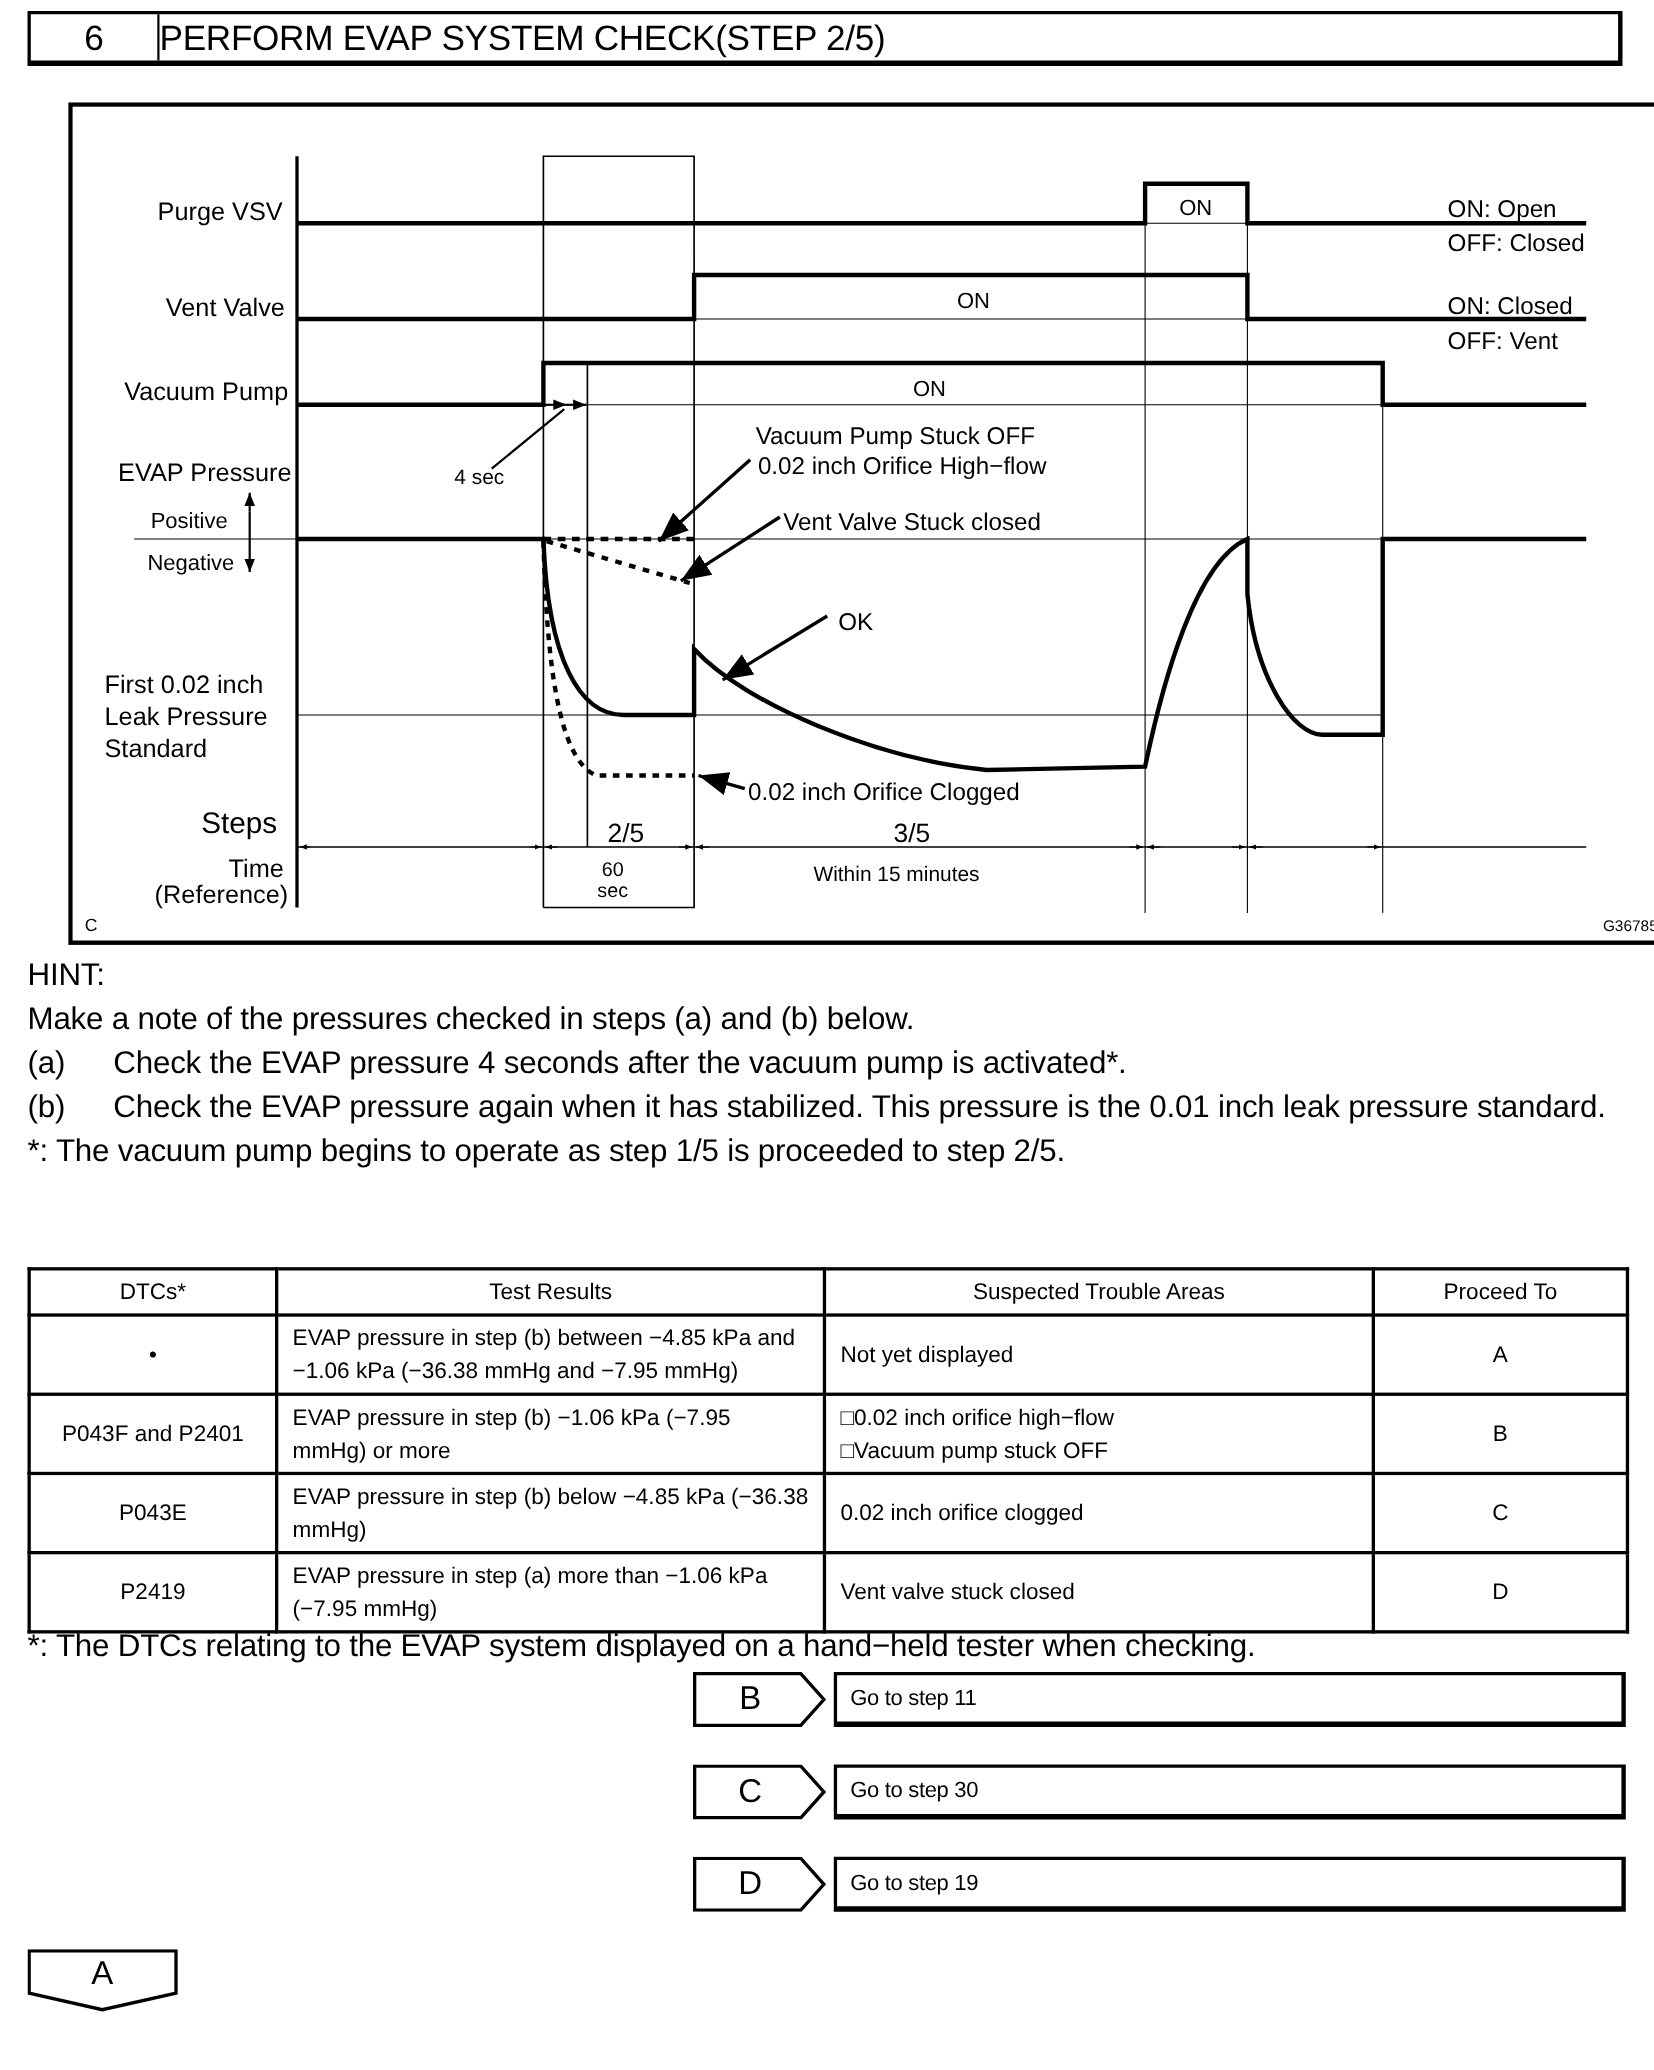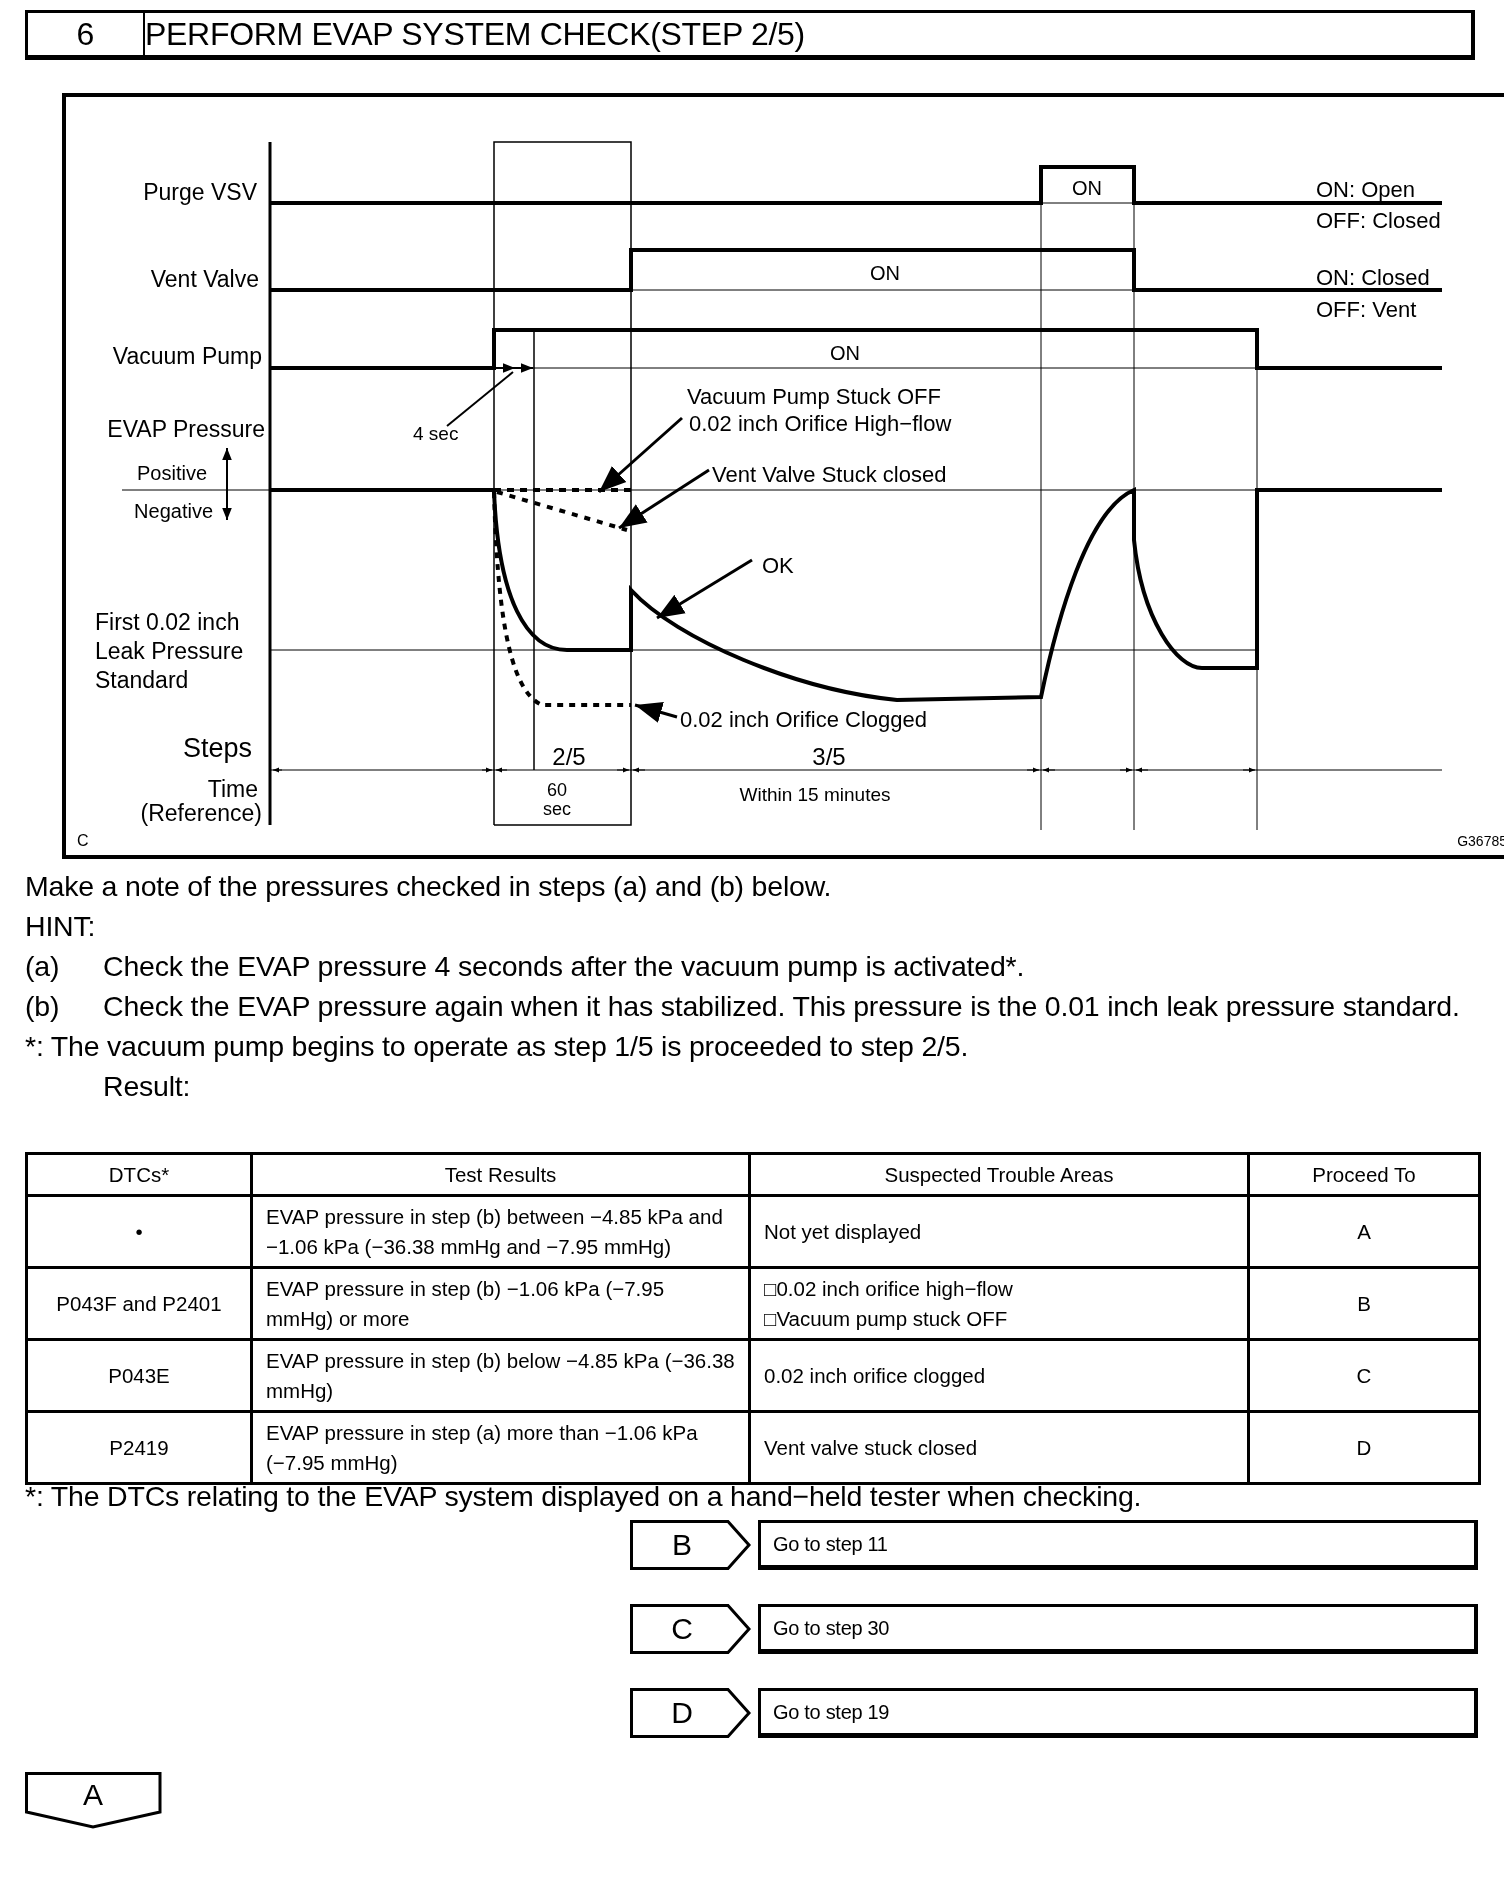--- a/index.html
+++ b/index.html
@@ -148,32 +148,31 @@
     <text class="svgtxt" x="520" y="796" font-size="18" text-anchor="middle">60</text>
     <text class="svgtxt" x="520" y="815" font-size="18" text-anchor="middle">sec</text>
     <text class="svgtxt" x="778" y="801" font-size="19" text-anchor="middle">Within 15 minutes</text>
 
     <text class="svgtxt" x="40" y="846" font-size="16">C</text>
     <text class="svgtxt" x="1470" y="846" font-size="14" text-anchor="end">G36785</text>
   </svg>
 </div>
 
 <div class="abs hint-block">
+  <div>HINT:</div>
   <div>Make a note of the pressures checked in steps (a) and (b) below.</div>
-  <div>HINT:</div>
   <div class="hint-row">
     <span class="lbl">(a)</span>
     <span>Check the EVAP pressure 4 seconds after the vacuum pump is activated*.</span>
   </div>
   <div class="hint-row">
     <span class="lbl">(b)</span>
     <span>Check the EVAP pressure again when it has stabilized. This pressure is the 0.01 inch leak pressure standard.</span>
   </div>
   <div>*: The vacuum pump begins to operate as step 1/5 is proceeded to step 2/5.</div>
-  <div class="indent">Result:</div>
 </div>
 
 <table class="results">
   <colgroup>
     <col style="width:225px">
       <col style="width:498px">
       <col style="width:499px">
       <col style="width:231px">
   </colgroup>
   <thead>

